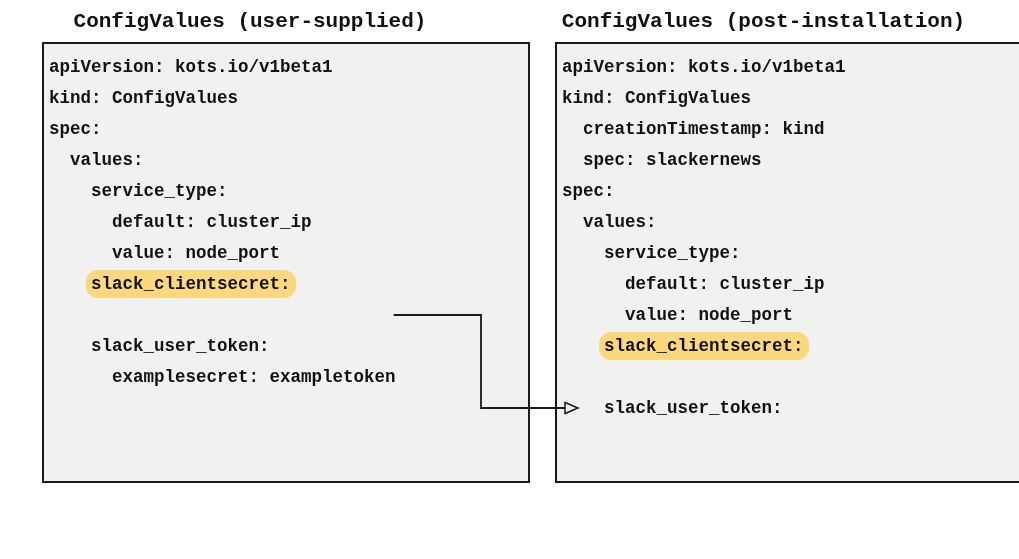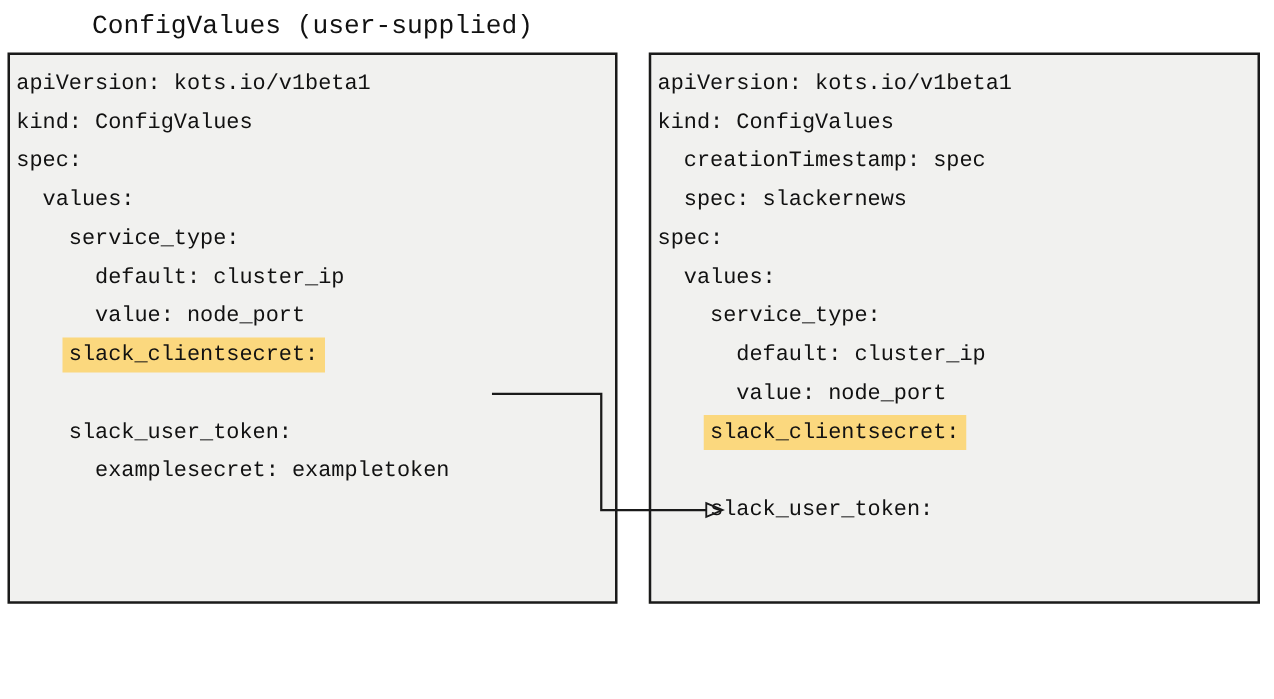--- a/index.html
+++ b/index.html
@@ -9,21 +9,21 @@
     --ink: #111111;
   }
   * { box-sizing: border-box; }
   html, body { margin: 0; padding: 0; background: #ffffff; }
   .canvas {
     position: relative;
     width: 1019px;
     height: 559px;
     background: #ffffff;
     font-family: "Liberation Mono", "DejaVu Sans Mono", monospace;
-    font-weight: normal;
+    font-weight: bold;
     color: var(--ink);
     overflow: hidden;
   }
   .panel-title {
     position: absolute;
     top: 8px;
     height: 28px;
     font-size: 21px;
     line-height: 28px;
     text-align: center;
@@ -31,68 +31,71 @@
   }
   .panel-title.left  { left: 6px;   width: 488px; }
   .panel-title.right { left: 519px; width: 489px; }
   .panel {
     position: absolute;
     top: 42px;
     height: 441px;
     background: var(--panel-bg);
     border: 2px solid var(--panel-border);
     padding: 8px 4px 0 5px;
+    margin-left: 36px;
   }
   .panel.left  { left: 6px;   width: 488px; }
   .panel.right { left: 519px; width: 489px; }
   .line {
     height: 31px;
     line-height: 31px;
     font-size: 17.5px;
     white-space: pre;
   }
   .txt { white-space: pre; }
   .txt.hl {
     background: var(--hl);
     padding: 4px 5px;
     margin: 0 -5px;
+    border-radius: 12px;
   }
   .arrow-overlay {
     position: absolute;
     left: 0; top: 0;
     width: 1019px; height: 559px;
     pointer-events: none;
   }
 </style>
 </head>
 <body>
 
 <div class="canvas">
 
   <div class="panel-title left">ConfigValues (user-supplied)</div>
 
+  <div class="panel-title right">ConfigValues (post-installation)</div>
 
   <div class="panel left" id="left-panel-body">
       <div class="line"><span></span><span class="txt">apiVersion: kots.io/v1beta1</span></div>
       <div class="line"><span></span><span class="txt">kind: ConfigValues</span></div>
       <div class="line"><span></span><span class="txt">spec:</span></div>
       <div class="line"><span>  </span><span class="txt">values:</span></div>
       <div class="line"><span>    </span><span class="txt">service_type:</span></div>
       <div class="line"><span>      </span><span class="txt">default: cluster_ip</span></div>
       <div class="line"><span>      </span><span class="txt">value: node_port</span></div>
       <div class="line"><span>    </span><span class="txt hl">slack_clientsecret:</span></div>
       <div class="line"><span>      </span></div>
       <div class="line"><span>    </span><span class="txt">slack_user_token:</span></div>
       <div class="line"><span>      </span><span class="txt">examplesecret: exampletoken</span></div>
     </div>
 
   <div class="panel right" id="right-panel-body">
       <div class="line"><span></span><span class="txt">apiVersion: kots.io/v1beta1</span></div>
       <div class="line"><span></span><span class="txt">kind: ConfigValues</span></div>
-      <div class="line"><span>  </span><span class="txt">creationTimestamp: spec</span></div>
+      <div class="line"><span>  </span><span class="txt">creationTimestamp: kind</span></div>
       <div class="line"><span>  </span><span class="txt">spec: slackernews</span></div>
       <div class="line"><span></span><span class="txt">spec:</span></div>
       <div class="line"><span>  </span><span class="txt">values:</span></div>
       <div class="line"><span>    </span><span class="txt">service_type:</span></div>
       <div class="line"><span>      </span><span class="txt">default: cluster_ip</span></div>
       <div class="line"><span>      </span><span class="txt">value: node_port</span></div>
       <div class="line"><span>    </span><span class="txt hl">slack_clientsecret:</span></div>
       <div class="line"><span>      </span></div>
       <div class="line"><span>    </span><span class="txt">slack_user_token:</span></div>
     </div>

